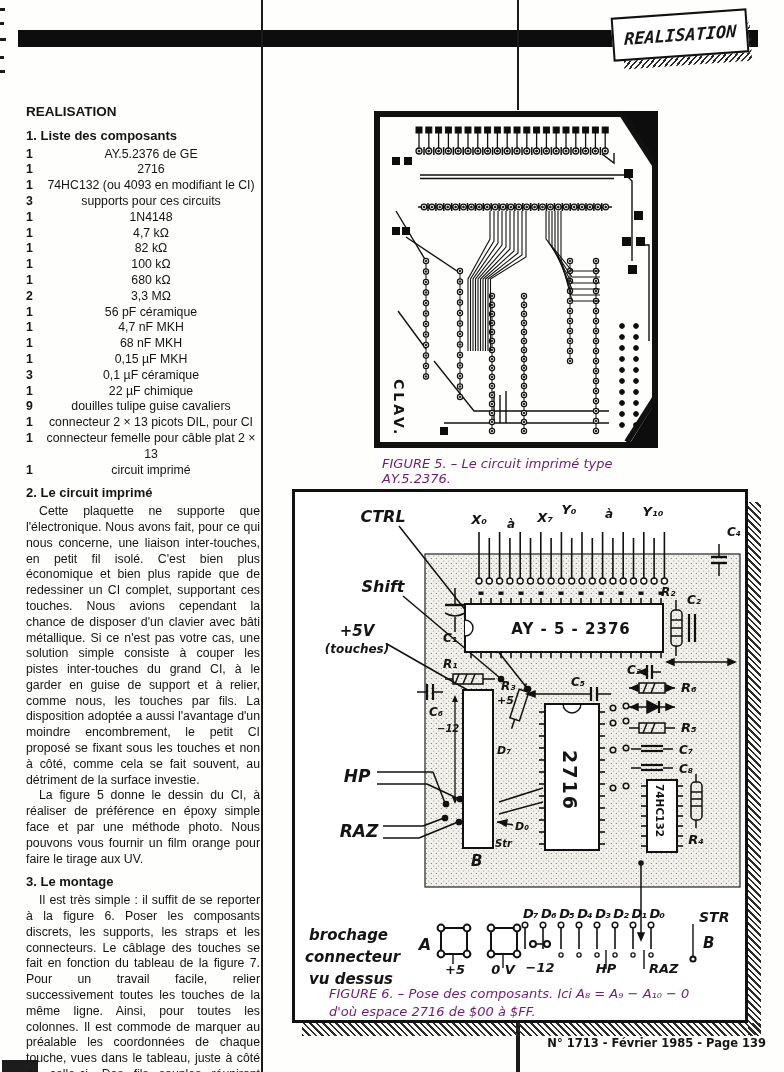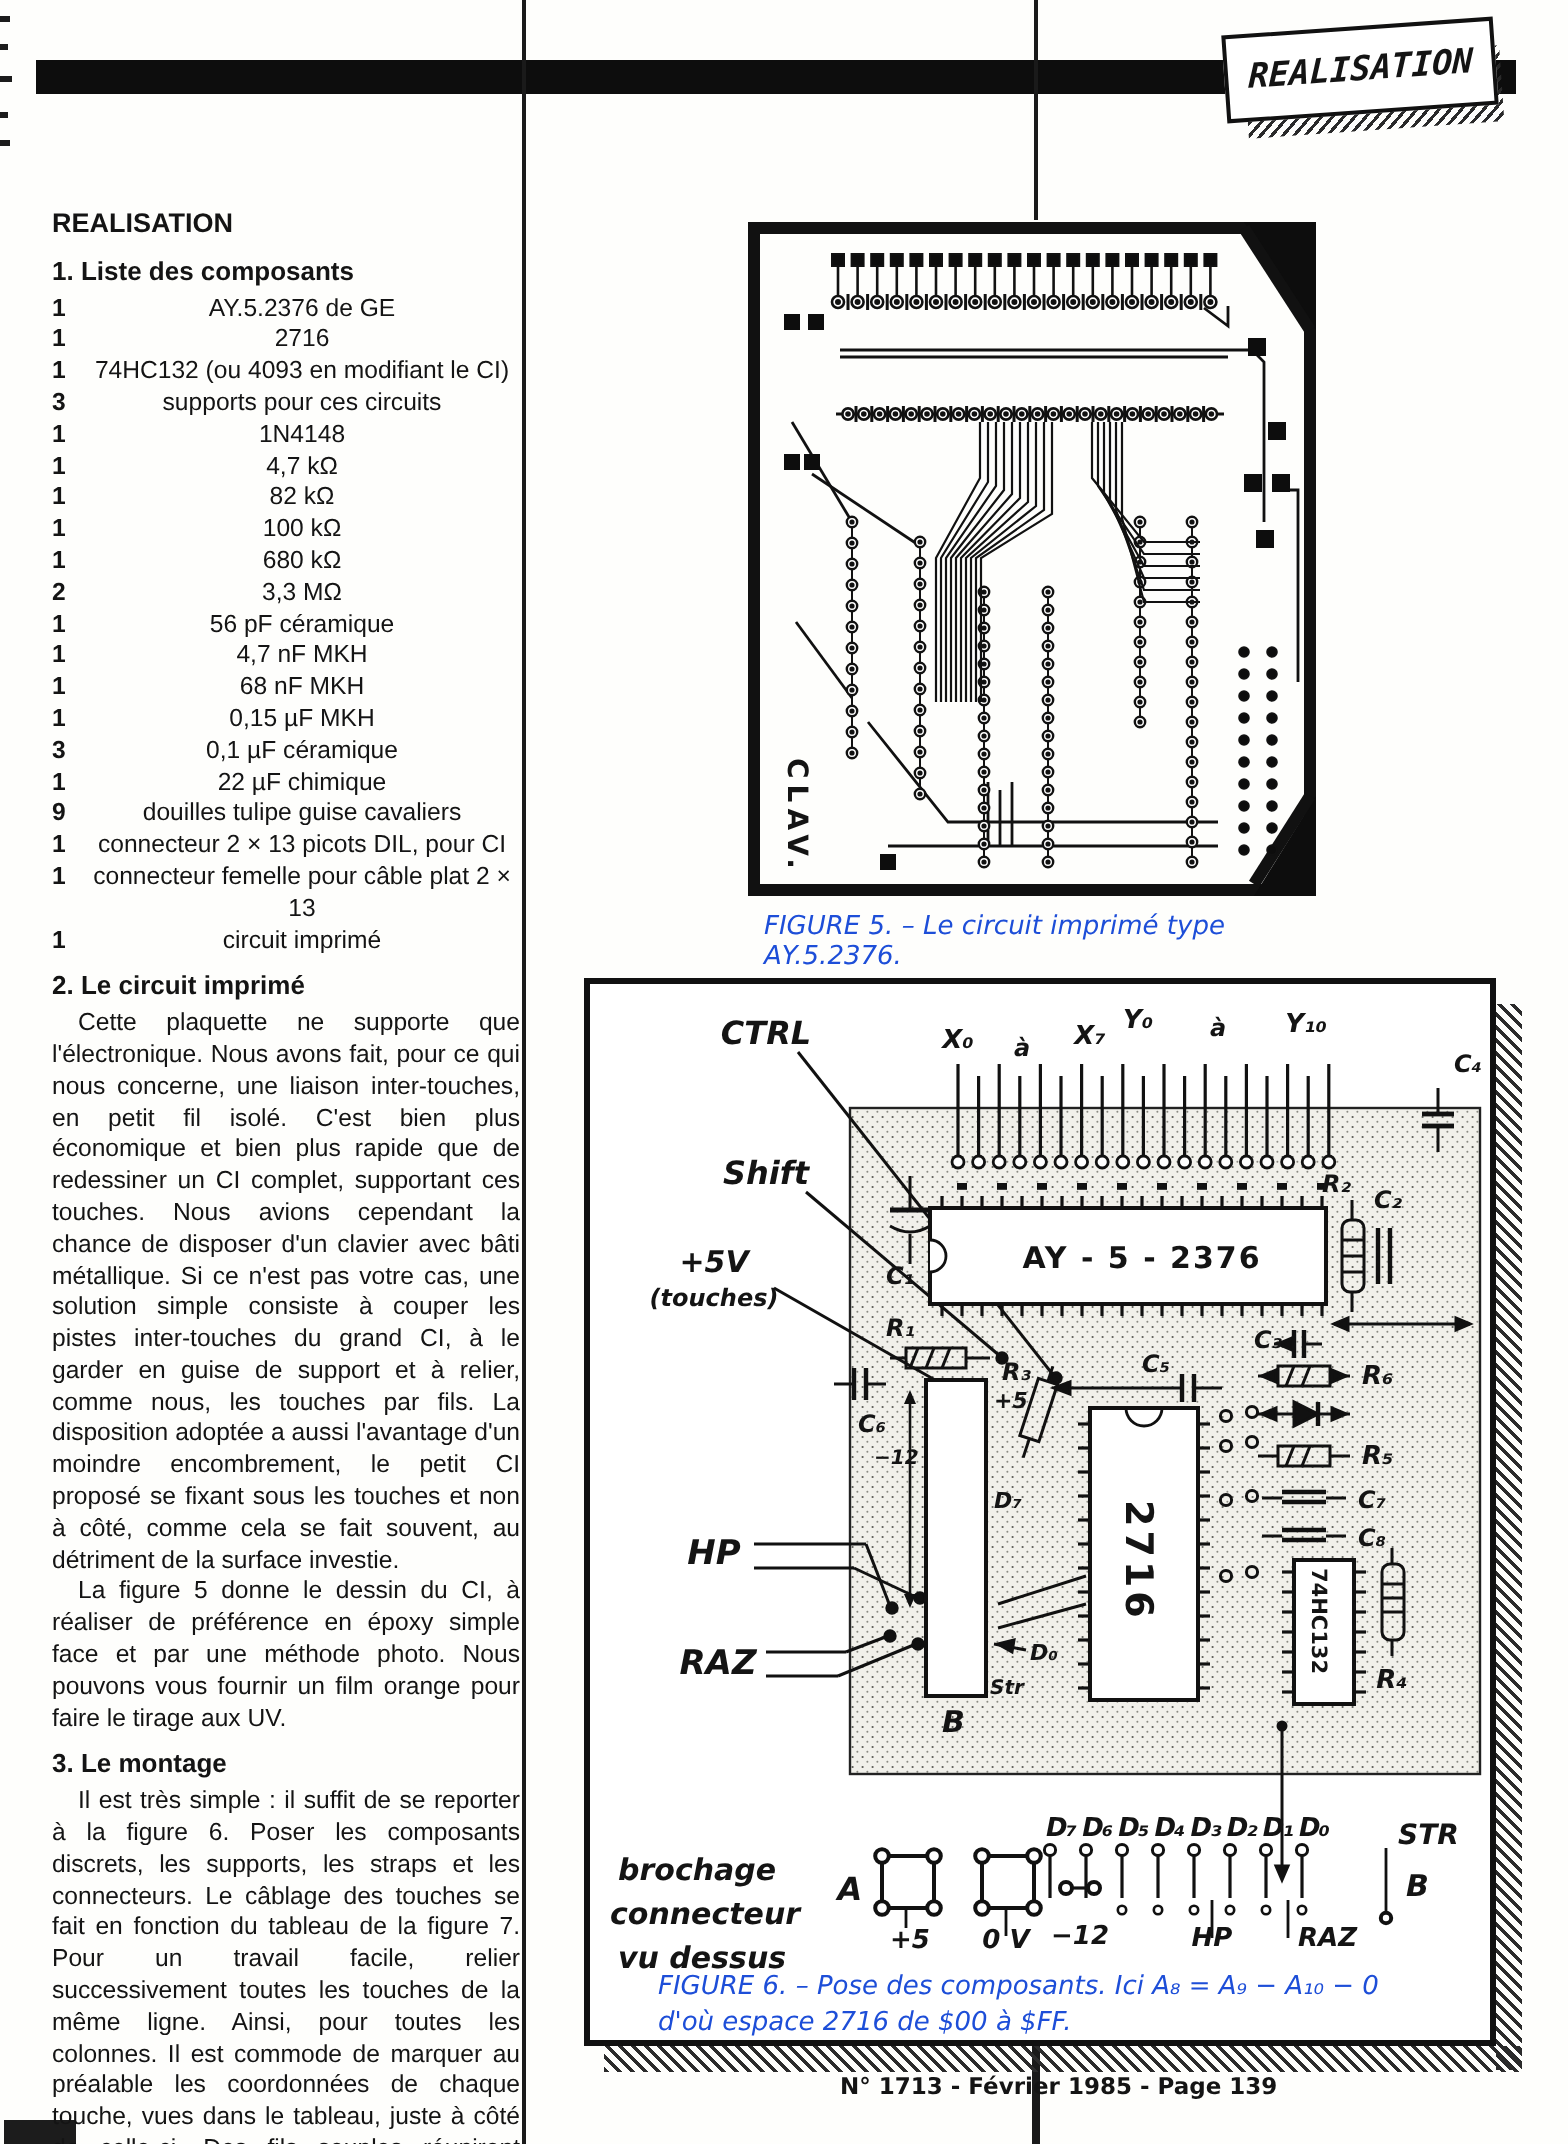--- a/index.html
+++ b/index.html
@@ -20,27 +20,27 @@
   .text-col{position:absolute;left:26px;top:104px;width:234px;font-size:12.3px;line-height:15.8px;}
   .h1{font-weight:bold;font-size:13.5px;margin:0 0 8px 0;}
   .h2{font-weight:bold;font-size:13px;margin:7px 16px 3px 0;}
   .li-row{display:flex;}
   .li-row .qty{width:16px;font-weight:bold;flex:none;}
   .li-row .lbl{flex:1;text-align:center;}
   .para{margin:0;text-align:justify;text-indent:13px;}
   
   .fig5{position:absolute;left:374px;top:111px;}
   .figcap{position:absolute;font-family:"DejaVu Sans",sans-serif;font-style:italic;
-     font-size:13px;color:#1d4ed8;}
+     font-size:13px;color:#701a75;}
   .cap5{left:382px;top:456px;width:300px;}
   .fig6{position:absolute;left:292px;top:489px;width:450px;height:528px;background:#fff;
      border:3px solid #111;}
   .hatch{position:absolute;background:repeating-linear-gradient(45deg,#2b2b2b 0 1.8px,transparent 1.8px 4.6px);}
   .cap6{left:34px;top:493px;width:410px;line-height:18px;position:absolute;}
-  .footer{position:absolute;left:420px;top:1036px;width:346px;text-align:left;
+  .footer{position:absolute;left:420px;top:1036px;width:346px;text-align:right;
      font-weight:bold;font-size:11.5px;font-family:"DejaVu Sans",sans-serif;}
   svg text{fill:#141414;}
   .hand{font-family:"DejaVu Sans",sans-serif;font-style:italic;font-weight:bold;}
   .chiplbl{font-family:"DejaVu Sans",sans-serif;font-weight:bold;}
 </style>
 </head>
 <body>
 
 <div class="page">
 

